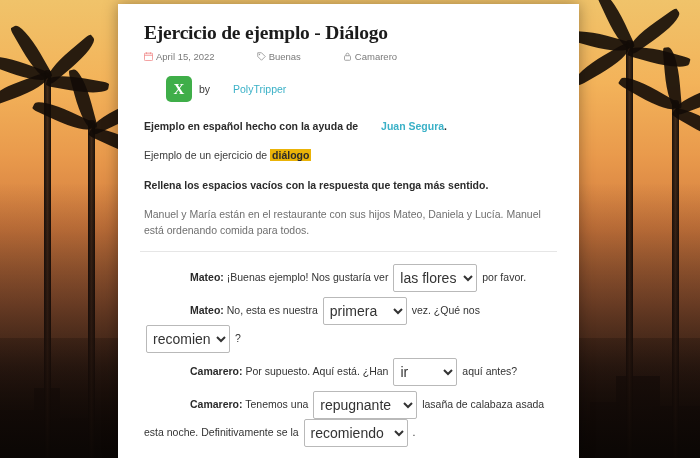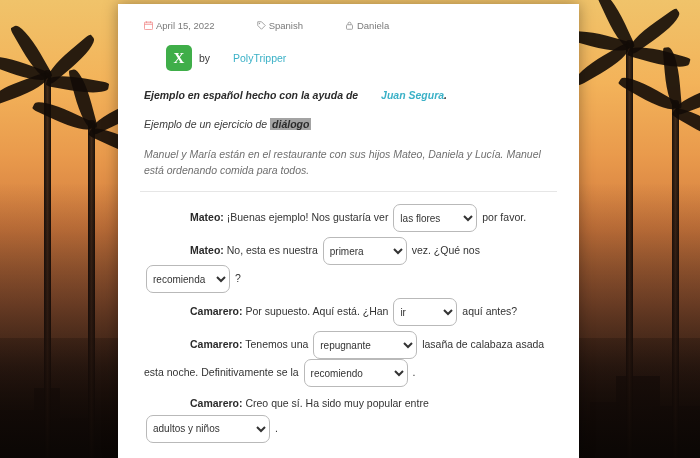--- a/index.html
+++ b/index.html
@@ -138,24 +138,24 @@
     color: #3bb1c7;
     text-decoration: none;
   }
 
   .body {
     font-size: 10.5px;
     color: #3c3c3c;
     line-height: 1.55;
     margin-left: 4px;
   }
-  .body p { margin: 0 0 13px 0; font-style: italic; }
+  .body p { margin: 0 0 13px 0; }
   .b { font-weight: bold; color: #2b2b2b; }
   .link { color: #3bb1c7; text-decoration: none; padding-left: 20px; }
-  .hl { background: #a3a3a3; padding: 0 2px; font-weight: bold; color: #2b2b2b; }
+  .hl { background: #eab308; padding: 0 2px; font-weight: bold; color: #2b2b2b; }
   .muted { color: #6f6f6f; }
 
   hr.rule {
     border: 0;
     border-top: 1px solid #e6e6e6;
     margin: 6px 0 12px 0;
   }
 
   .qa {
     font-size: 10.5px;
@@ -163,25 +163,25 @@
     line-height: 2.15;
     margin-left: 4px;
   }
   .qline {
     margin-bottom: 5px;
     display: block;
   }
   .spk { font-weight: bold; color: #2b2b2b; padding-left: 46px; }
   select.gap {
     font-family: "Liberation Sans", sans-serif;
-    font-size: 10px;
+    font-size: 14px;
     color: #333;
     background: #fff;
     border: 1px solid #b9b9b9;
-    border-radius: 7px;
+    border-radius: 2px;
     padding: 1px 2px;
     height: 28px;
     vertical-align: middle;
     margin: 0 2px;
   }
   .w-sm { width: 64px; }
   .w-md { width: 84px; }
   .w-lg { width: 104px; }
   .w-xl { width: 124px; }
 </style>
@@ -231,20 +231,21 @@
     <div class="frond" style="transform:rotate(-95deg);"></div>
     <div class="frond" style="transform:rotate(-20deg);"></div>
     <div class="frond" style="transform:rotate(30deg);"></div>
   </div>
 
   <div class="bg-haze"></div>
 
   <div class="card">
     <div class="card-inner">
 
+      <h1 class="title">Ejercicio de ejemplo - Diálogo</h1>
 
       <div class="meta">
         <span class="mi">
           <span class="ic">
             <svg width="9" height="9" viewBox="0 0 12 12">
                 <rect x="0.5" y="1.5" width="11" height="10" rx="1.5" fill="none" stroke="#f08a8a" stroke-width="1.2"></rect>
                 <line x1="0.5" y1="4.3" x2="11.5" y2="4.3" stroke="#f08a8a" stroke-width="1.2"></line>
                 <line x1="3.3" y1="0.5" x2="3.3" y2="2.6" stroke="#f08a8a" stroke-width="1.2"></line>
                 <line x1="8.7" y1="0.5" x2="8.7" y2="2.6" stroke="#f08a8a" stroke-width="1.2"></line>
               </svg>
@@ -252,49 +253,50 @@
           <span>April 15, 2022</span>
         </span>
         <span class="sep"></span>
         <span class="mi">
           <span class="ic">
             <svg width="9" height="9" viewBox="0 0 12 12">
                 <path d="M1 1h5l5 5-5 5-5-5z" fill="none" stroke="#9a9a9a" stroke-width="1.2" stroke-linejoin="round"></path>
                 <circle cx="3.3" cy="3.3" r="0.9" fill="#9a9a9a"></circle>
               </svg>
           </span>
-          <span>Spanish</span>
+          <span>Buenas</span>
         </span>
         <span class="sep"></span>
         <span class="mi">
           <span class="ic">
             <svg width="9" height="9" viewBox="0 0 12 12">
                 <rect x="2" y="5" width="8" height="6" rx="1" fill="none" stroke="#9a9a9a" stroke-width="1.2"></rect>
                 <path d="M4 5V3.6a2 2 0 0 1 4 0V5" fill="none" stroke="#9a9a9a" stroke-width="1.2"></path>
               </svg>
           </span>
-          <span>Daniela</span>
+          <span>Camarero</span>
         </span>
       </div>
 
       <div class="author-row">
         <div class="avatar">X</div>
         <div class="byline">
           <span>by</span>
           <a class="link" href="#">PolyTripper</a>
         </div>
       </div>
 
       <div class="body">
         <p>
           <span class="b">Ejemplo en español hecho con la ayuda de </span><a class="link b" href="#">Juan Segura</a><span class="b">.</span>
         </p>
         <p>
           <span>Ejemplo de un ejercicio de </span><span class="hl">diálogo</span>
         </p>
+        <p class="b">Rellena los espacios vacíos con la respuesta que tenga más sentido.</p>
         <p class="muted">Manuel y María están en el restaurante con sus hijos Mateo, Daniela y Lucía. Manuel está ordenando comida para todos.</p>
       </div>
 
       <hr class="rule">
 
       <div class="qa">
           <div class="qline"><span class="spk">Mateo:</span> <span>¡Buenas ejemplo! Nos gustaría ver</span> <select class="gap w-md"><option>las flores</option></select> <span>por favor.</span> </div>
           <div class="qline"><span class="spk">Mateo:</span> <span>No, esta es nuestra</span> <select class="gap w-md"><option>primera</option></select> <span>vez. ¿Qué nos</span> <select class="gap w-md"><option>recomienda</option></select> <span>?</span> </div>
           <div class="qline"><span class="spk">Camarero:</span> <span>Por supuesto. Aquí está. ¿Han</span> <select class="gap w-sm"><option>ir</option></select> <span>aquí antes?</span> </div>
           <div class="qline"><span class="spk">Camarero:</span> <span>Tenemos una</span> <select class="gap w-lg"><option>repugnante</option></select> <span>lasaña de calabaza asada esta noche. Definitivamente se la</span> <select class="gap w-lg"><option>recomiendo</option></select> <span>.</span> </div>

